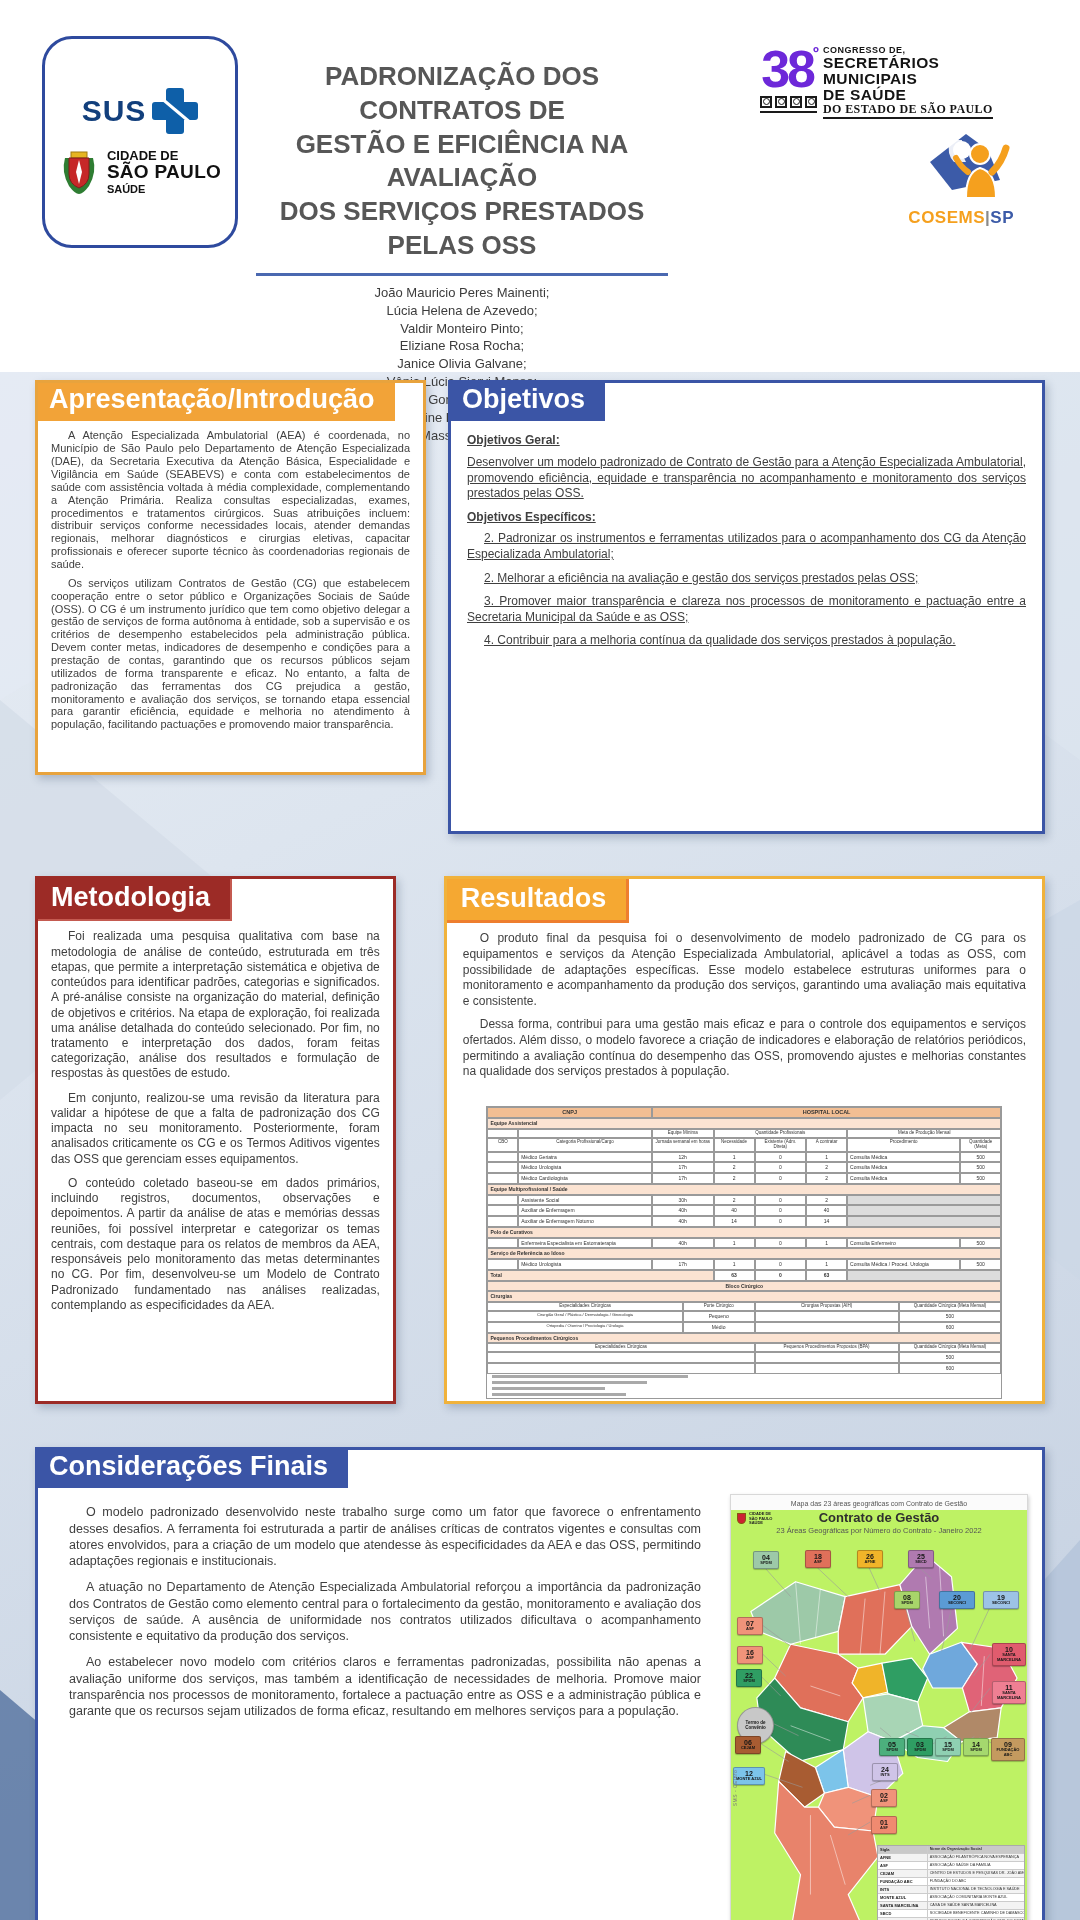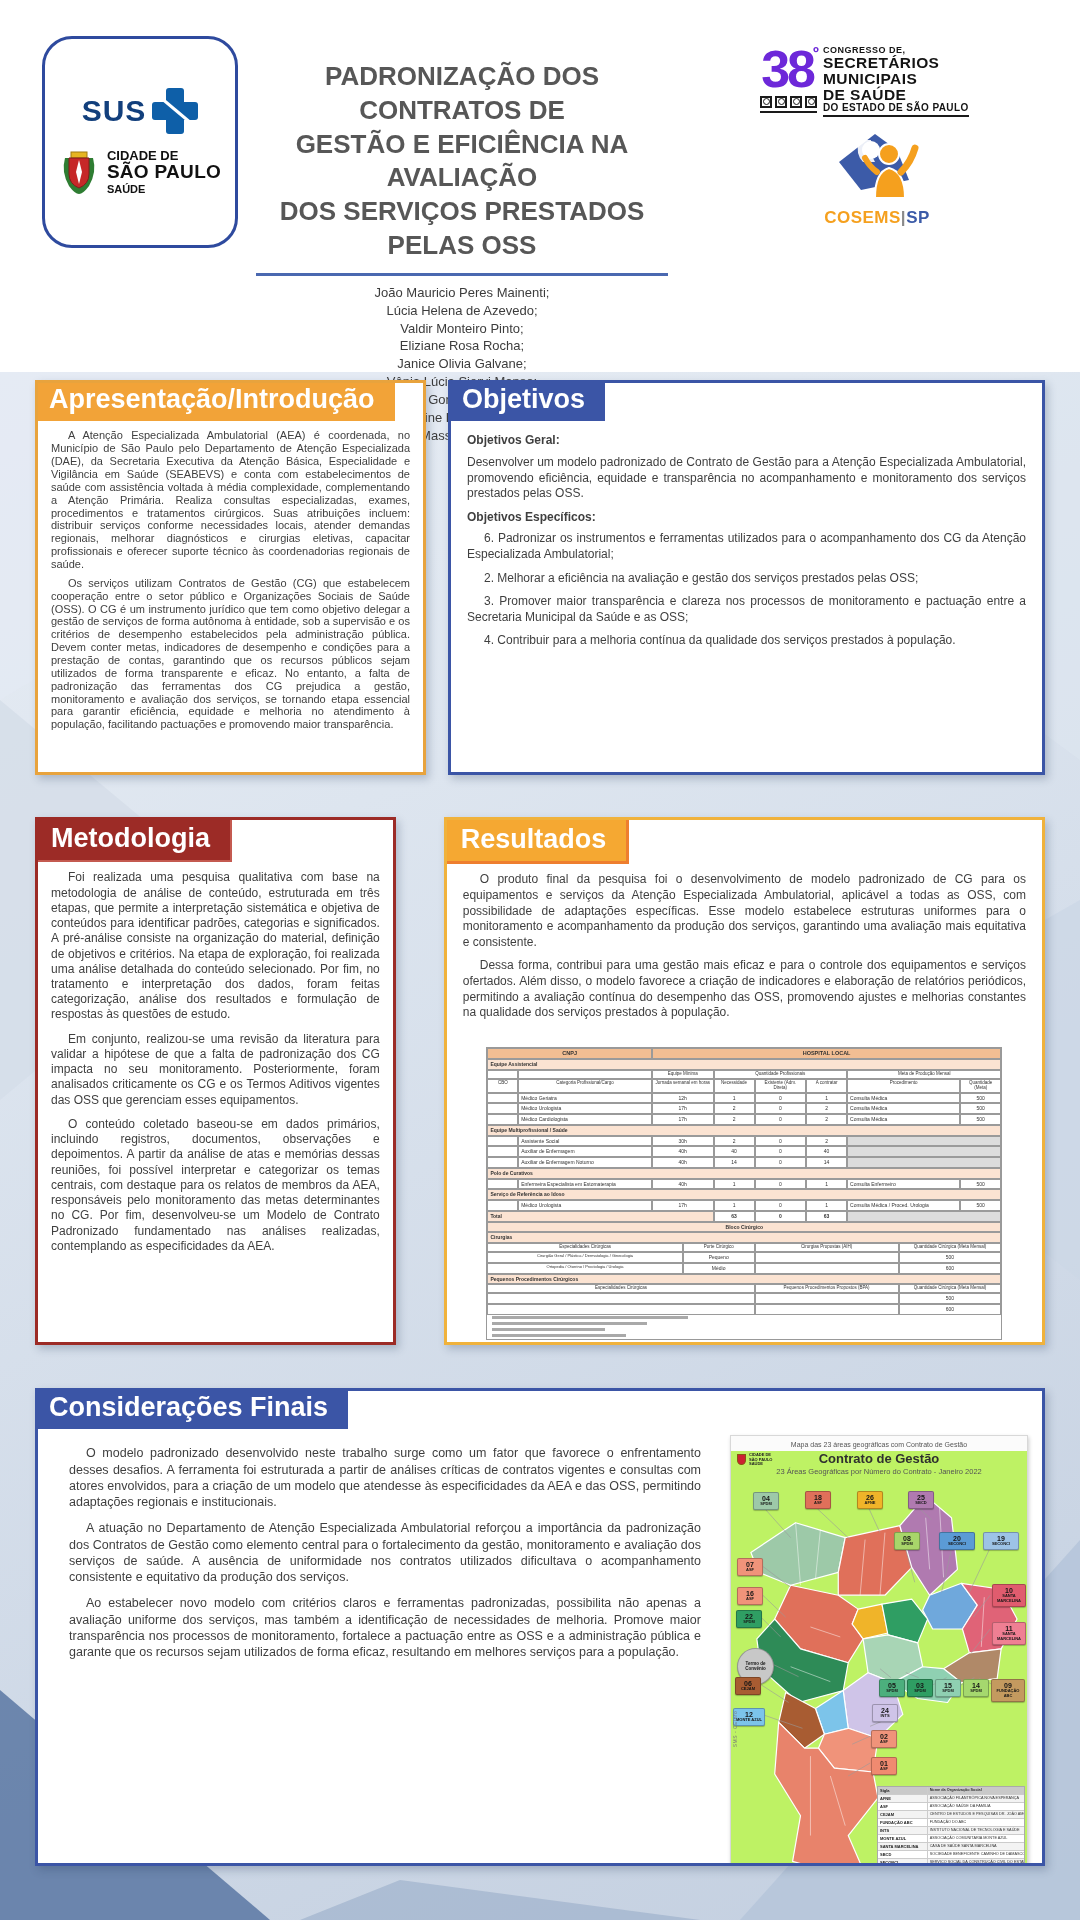--- a/index.html
+++ b/index.html
@@ -35,33 +35,33 @@
   .congresso { position:absolute; left:760px; top:46px; width:290px; display:flex; gap:6px; align-items:flex-start; }
   .c38 { display:flex; flex-direction:column; align-items:center; }
   .c38 .num { font-size:52px; font-weight:800; color:#6d28d9; letter-spacing:-3px; line-height:.9; }
   .c38 .num sup { font-size:16px; vertical-align:top; }
   .c38 .squares { display:flex; gap:3px; margin-top:3px; border-bottom:2px solid #1a1a1a; padding-bottom:3px;}
   .c38 .sq { width:12px; height:12px; border:2px solid #1a1a1a; display:flex; align-items:center; justify-content:center; }
   .c38 .sq i { width:7px; height:7px; border:1.5px solid #1a1a1a; border-radius:50%; display:block; }
   .ctxt { color:#141414; line-height:1.02; border-bottom:2px solid #1a1a1a; padding-bottom:2px;}
   .ctxt .s { font-size:9px; font-weight:bold; letter-spacing:.5px; }
   .ctxt .b { font-size:15.5px; font-weight:800; letter-spacing:.4px; }
-  .ctxt .t { font-size:10px; font-weight:bold; letter-spacing:.4px; }
-
-  .cosems { position:absolute; left:802px; top:128px; width:150px; text-align:center; }
+  .ctxt .t { font-size:12px; font-weight:bold; letter-spacing:.4px;font-family:Liberation Serif, serif; }
+
+  .cosems { position:absolute; left:864px; top:128px; width:150px; text-align:right; }
   .cosems-name { font-size:17px; font-weight:800; margin-top:2px; letter-spacing:.5px;}
   .cosems-name .o { color:#f5a01e; } .cosems-name .p { color:#8a8a8a; } .cosems-name .bl { color:#3c5ba8; }
 
   
   .main { position:absolute; left:0; top:372px; width:1080px; z-index:1; }
   .row { display:flex; gap:22px; padding:0 35px; }
   .row1 { margin-top:8px; } .row2 { margin-top:42px;gap:48px; } .row3 { margin-top:43px; }
   .box { background:#fff; box-shadow:3px 4px 8px rgba(40,60,90,.25); overflow:hidden; }
   .box-intro { width:391px; height:395px; border:3px solid #e8a33d; }
-  .box-obj   { width:597px; height:395px; border:3px solid #3b55a6; }
+  .box-obj   { width:597px; height:454px; border:3px solid #3b55a6;text-decoration:underline; }
   .box-met   { width:391px; height:528px; border:3px solid #9c2b26; }
   .box-res   { width:652px; height:528px; border:3px solid #f0b23c; }
   .box-con   { width:1010px; height:478px; border:3px solid #3b55a6; }
 
   .bar { display:inline-block; margin:-3px 0 6px -3px; padding:5px 20px 8px 14px;
          font-size:27px; font-weight:bold; color:#fff; line-height:1.05; }
   .bar-orange { background:#f2a338; }
   .bar-blue   { background:#3b55a6; }
   .bar-red    { background:#9c2b26; border:2px solid #c45a50; }
   .bar-res    { background:#f5a832; border:3px solid #ee7e2f; }
@@ -234,21 +234,21 @@
           </div>
       </section>
 
       <section class="box box-obj">
         <div class="bar bar-blue">Objetivos</div>
         <div class="btxt">
           <p class="lbl">Objetivos Geral:</p>
           <p style="text-indent:0">Desenvolver um modelo padronizado de Contrato de Gestão para a Atenção Especializada Ambulatorial, promovendo eficiência, equidade e transparência no acompanhamento e monitoramento dos serviços prestados pelas OSS.</p>
           <p class="lbl">Objetivos Específicos:</p>
           <div>
-              <p>6. Padronizar os instrumentos e ferramentas utilizados para o acompanhamento dos CG da Atenção Especializada Ambulatorial;</p>
+              <p>2. Padronizar os instrumentos e ferramentas utilizados para o acompanhamento dos CG da Atenção Especializada Ambulatorial;</p>
               <p>2. Melhorar a eficiência na avaliação e gestão dos serviços prestados pelas OSS;</p>
               <p>3. Promover maior transparência e clareza nos processos de monitoramento e pactuação entre a Secretaria Municipal da Saúde e as OSS;</p>
               <p>4. Contribuir para a melhoria contínua da qualidade dos serviços prestados à população.</p>
             </div>
         </div>
       </section>
     </div>
 
     <div class="row row2">
       <section class="box box-met">

